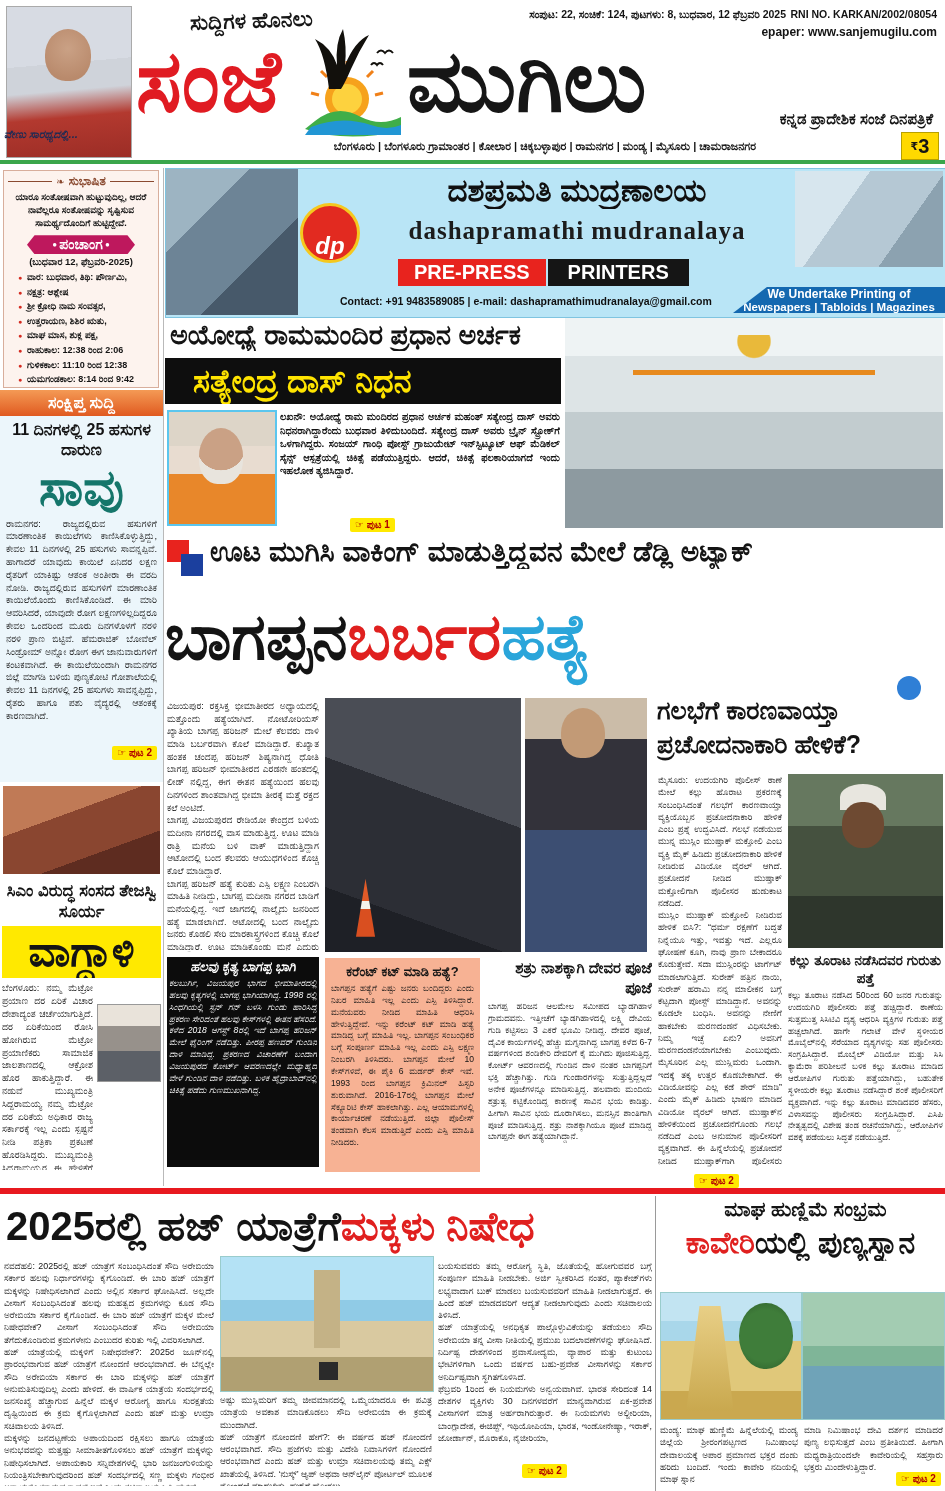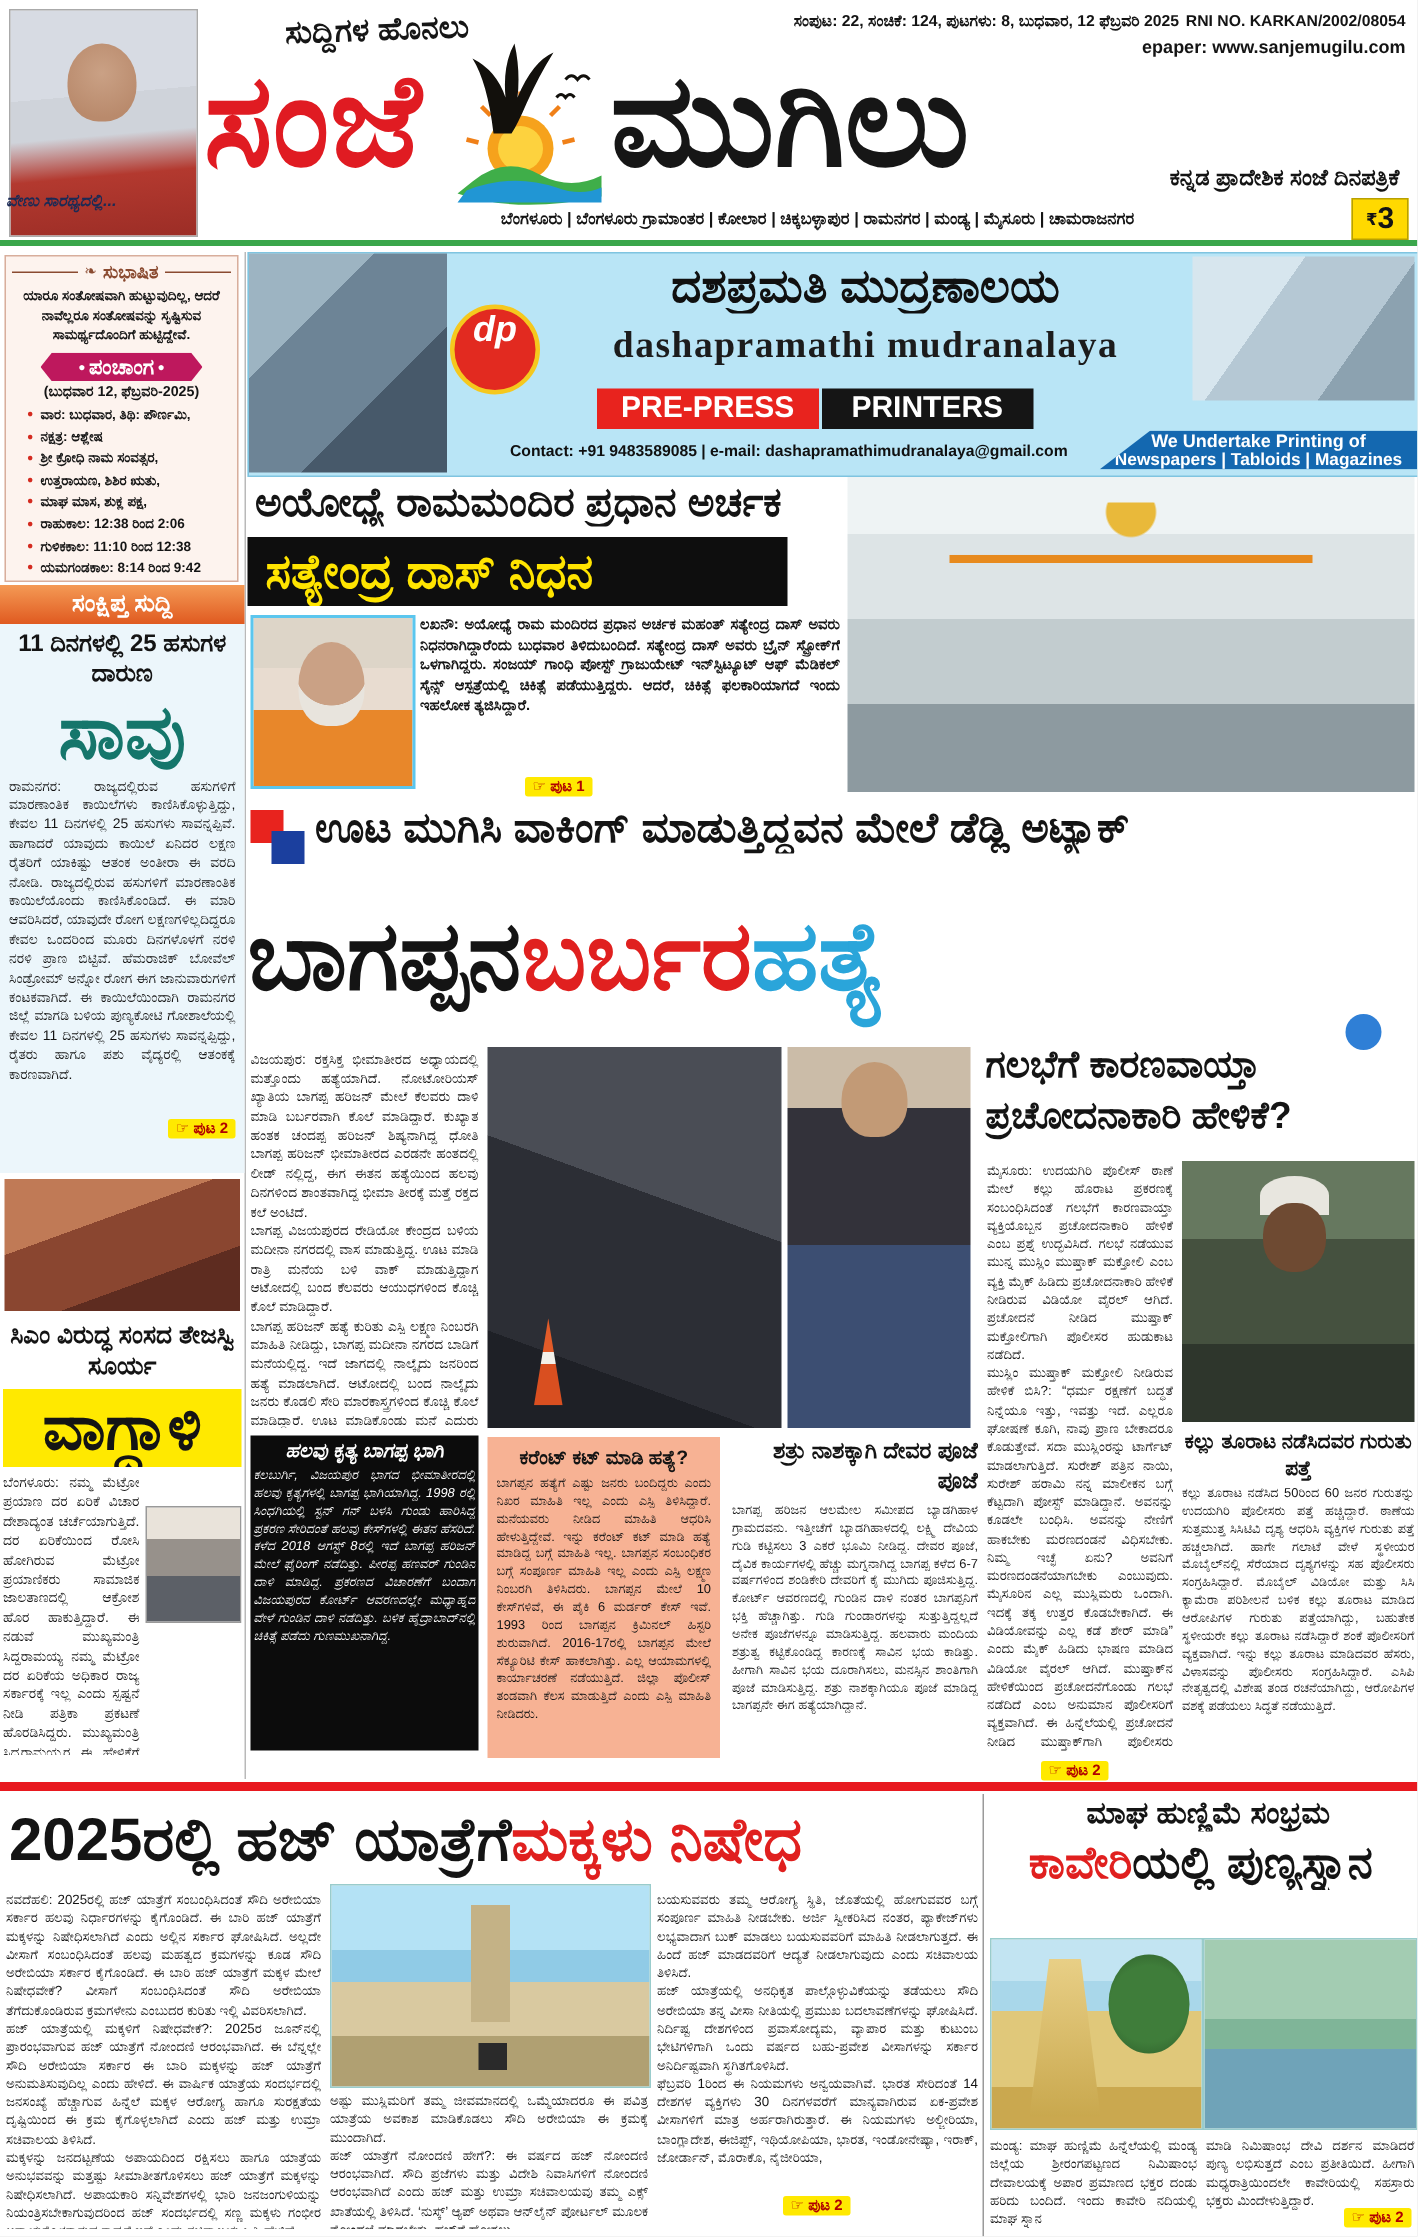--- a/index.html
+++ b/index.html
@@ -75,21 +75,21 @@
                 display:flex;align-items:center;justify-content:center;">
       <span style="font-size:11px;font-weight:700;">₹</span>
       <span style="font-size:20px;font-weight:900;">3</span>
     </div>
   </div>
   <div class="abs" style="left:0;top:160px;width:945px;height:4px;background:#3aa64b;"></div>
 
   <div class="abs" style="left:165px;top:168px;width:779px;height:148px;background:#b9e5f6;border:1px solid #7fc4e0;">
     <div class="abs photo" style="left:0;top:0;width:132px;height:146px;background:linear-gradient(135deg,#9db4c2 0 30%,#6d8496 30% 65%,#47596a 65% 100%);"></div>
     <div class="abs" style="left:134px;top:34px;width:54px;height:54px;border-radius:50%;background:#e22a20;border:3px solid #f5c81e;
-                color:#fff;font-weight:900;font-style:italic;font-size:24px;display:flex;align-items:flex-start;justify-content:center;">
+                color:#fff;font-weight:900;font-style:italic;font-size:24px;display:flex;align-items:flex-end;justify-content:center;">
       <span>dp</span>
     </div>
     <div class="abs ctr nowrap" style="left:196px;top:4px;width:430px;font-size:31px;font-weight:900;color:#101010;">ದಶಪ್ರಮತಿ ಮುದ್ರಣಾಲಯ</div>
     <div class="abs ctr nowrap" style="left:196px;top:48px;width:430px;font-size:25px;font-weight:800;letter-spacing:1px;color:#1c1c1c;
                 font-family:'Liberation Serif','DejaVu Serif',serif;">dashapramathi mudranalaya</div>
     <div class="abs" style="left:232px;top:90px;width:370px;display:flex;gap:2px;">
       <span style="background:#e8231e;color:#fff;font-size:20px;font-weight:900;padding:2px 16px;">PRE-PRESS</span>
       <span style="background:#151515;color:#fff;font-size:20px;font-weight:900;padding:2px 20px;text-align:right;">PRINTERS</span>
     </div>
     <div class="abs nowrap" style="left:174px;top:126px;width:470px;font-size:10.5px;font-weight:800;color:#101010;">Contact: +91 9483589085 | e-mail: dashapramathimudranalaya@gmail.com</div>
@@ -153,21 +153,21 @@
     </div>
   </div>
 
   <div class="abs nowrap" style="left:170px;top:320px;width:430px;font-size:27px;font-weight:900;">ಅಯೋಧ್ಯೆ ರಾಮಮಂದಿರ ಪ್ರಧಾನ ಅರ್ಚಕ</div>
   <div class="abs photo" style="left:565px;top:318px;width:378px;height:210px;
               background:linear-gradient(180deg,#eef3f4 0 18%,#dde4e6 18% 45%,#c2cccf 45% 72%,#8d9aa0 72% 100%);">
     <div class="abs" style="left:18%;top:8%;width:64%;height:30%;background:
          radial-gradient(circle at 50% 10%,#e9b93a 0 12%,transparent 13%),
          linear-gradient(180deg,transparent 55%,#e78a1e 56% 64%,transparent 64%);"></div>
   </div>
-  <div class="abs nowrap" style="left:165px;top:358px;width:360px;height:46px;background:#0e0e0e;display:flex;align-items:center;padding-left:12px;box-sizing:border-box;">
+  <div class="abs nowrap" style="left:165px;top:358px;width:396px;height:46px;background:#0e0e0e;display:flex;align-items:center;padding-left:28px;box-sizing:border-box;">
     <span style="color:#ffe400;font-size:32px;font-weight:900;">ಸತ್ಯೇಂದ್ರ ದಾಸ್ ನಿಧನ</span>
   </div>
   <div class="abs photo" style="left:167px;top:410px;width:106px;height:112px;border:2px solid #5bc6ee;
               background:linear-gradient(#ddd5c8 0 30%,#e8dcd0 30% 55%,#e8872a 55% 100%);">
     <div class="abs" style="left:30px;top:16px;width:44px;height:56px;border-radius:50% 50% 42% 42%;
           background:radial-gradient(circle at 50% 32%,#caa185 0 55%,#e8e4dd 56%);"></div>
   </div>
   <div class="abs jtxt" style="left:280px;top:410px;width:280px;height:102px;font-size:9.8px;font-weight:600;">ಲಖನೌ: ಅಯೋಧ್ಯೆ ರಾಮ ಮಂದಿರದ ಪ್ರಧಾನ ಅರ್ಚಕ ಮಹಂತ್ ಸತ್ಯೇಂದ್ರ ದಾಸ್ ಅವರು ನಿಧನರಾಗಿದ್ದಾರೆಂದು ಬುಧವಾರ ತಿಳಿದುಬಂದಿದೆ. ಸತ್ಯೇಂದ್ರ ದಾಸ್ ಅವರು ಬ್ರೈನ್ ಸ್ಟ್ರೋಕ್‌ಗೆ ಒಳಗಾಗಿದ್ದರು. ಸಂಜಯ್ ಗಾಂಧಿ ಪೋಸ್ಟ್ ಗ್ರಾಜುಯೇಟ್ ಇನ್‌ಸ್ಟಿಟ್ಯೂಟ್ ಆಫ್ ಮೆಡಿಕಲ್ ಸೈನ್ಸ್ ಆಸ್ಪತ್ರೆಯಲ್ಲಿ ಚಿಕಿತ್ಸೆ ಪಡೆಯುತ್ತಿದ್ದರು. ಆದರೆ, ಚಿಕಿತ್ಸೆ ಫಲಕಾರಿಯಾಗದೆ ಇಂದು ಇಹಲೋಕ ತ್ಯಜಿಸಿದ್ದಾರೆ.</div>
   <div class="abs" style="left:350px;top:514px;">
     <span class="tag"><span>☞</span>

